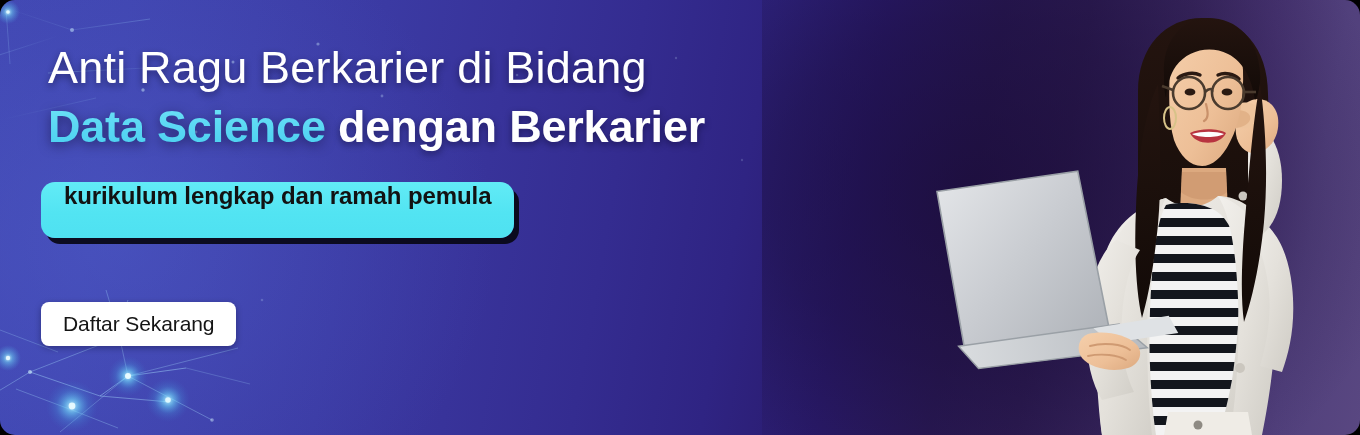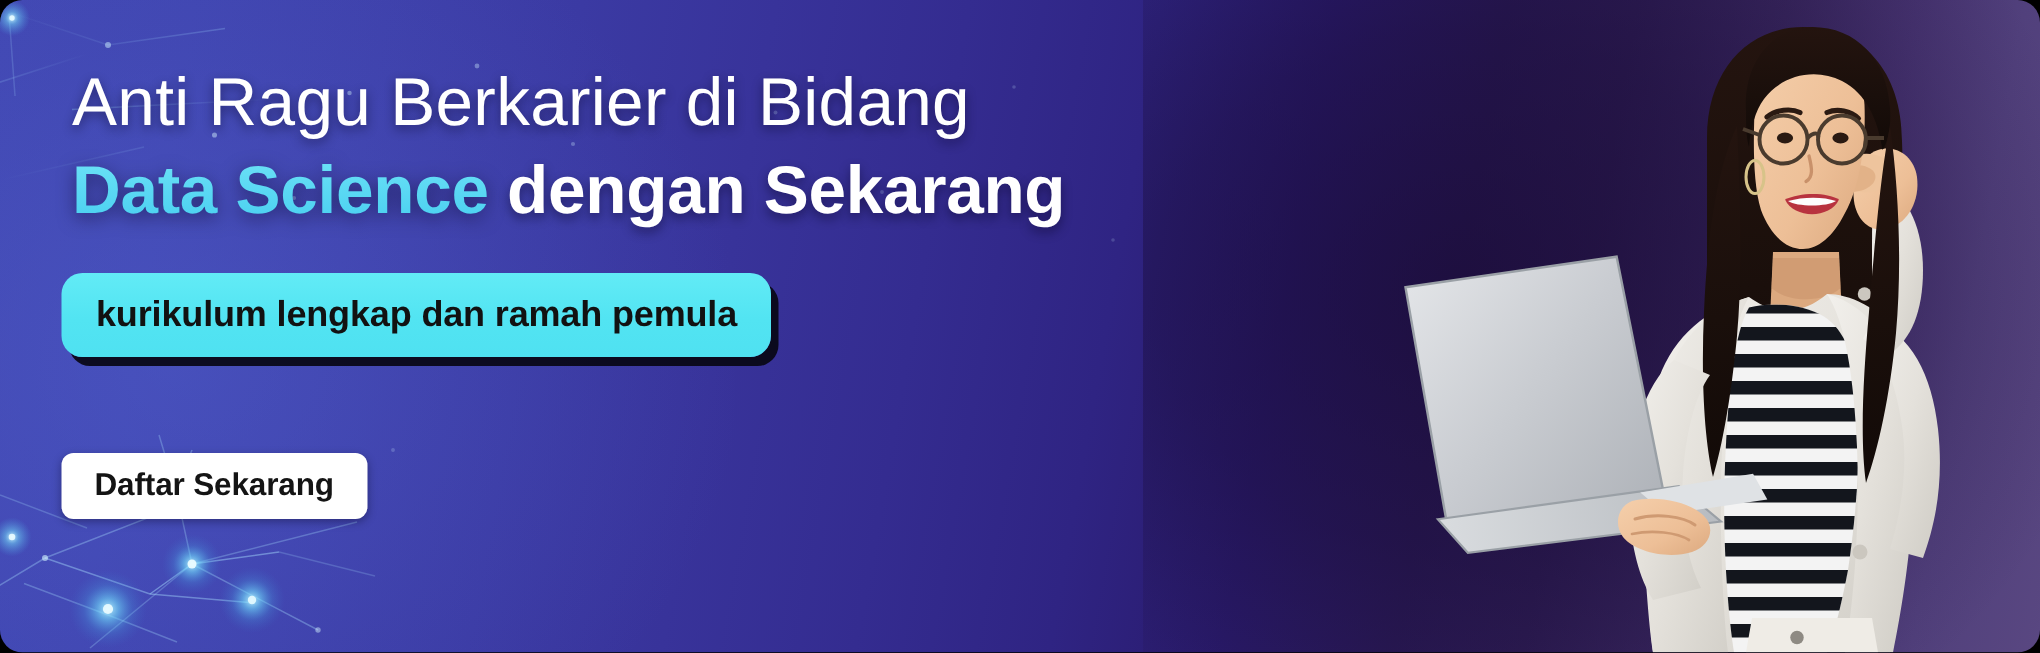--- a/index.html
+++ b/index.html
@@ -113,21 +113,20 @@
     filter: drop-shadow(0 3px 6px rgba(6, 2, 28, 0.5));
     margin-top: 37px;
   }
 
   .pill {
     position: absolute;
     left: 0;
     top: 182px;
     height: 56px;
     display: flex;
-    align-items: center;
     padding: 0 23px;
     border-radius: 14px;
     background: linear-gradient(180deg, #62ebf6 0%, #52e4f2 55%, #4fe1f1 100%);
     box-shadow: 5px 6px 0 0 rgba(8, 6, 20, 0.92);
     color: #121212;
     font-size: 24px;
     font-weight: 700;
     letter-spacing: -0.1px;
     white-space: nowrap;
   }
@@ -139,21 +138,21 @@
     height: 44px;
     display: flex;
     align-items: center;
     padding: 0 22px;
     border: none;
     border-radius: 8px;
     background: #ffffff;
     color: #141414;
     font-family: "Liberation Sans", sans-serif;
     font-size: 21px;
-    font-weight: 700;
+    font-weight: 400;
     letter-spacing: -0.1px;
     white-space: nowrap;
     cursor: pointer;
     box-shadow: 0 2px 6px rgba(5, 2, 25, 0.35);
   }
 
   
   .photo {
     position: absolute;
     right: 0;
@@ -385,21 +384,21 @@
                C182 373 160 368 152 358 C146 350 148 338 158 334 Z" fill="url(#skinG)"></path>
       <path d="M160 346 C174 342 192 344 200 350" stroke="#cf9a72" stroke-width="2" fill="none" stroke-linecap="round"></path>
       <path d="M158 356 C172 353 188 355 196 360" stroke="#cf9a72" stroke-width="1.8" fill="none" stroke-linecap="round"></path>
     </svg>
   </div>
 
   <div class="content">
 
     <h1 class="headline">
       <span class="line1">Anti Ragu Berkarier di Bidang</span>
-      <span class="line2"><span class="hl-accent">Data Science</span><span> dengan Sekarang</span></span>
+      <span class="line2"><span class="hl-accent">Data Science</span><span> dengan Berkarier</span></span>
     </h1>
 
     <div class="pill">
       <span>kurikulum lengkap dan ramah pemula</span>
     </div>
 
     <button class="cta" type="button">
       <span>Daftar Sekarang</span>
     </button>
 

